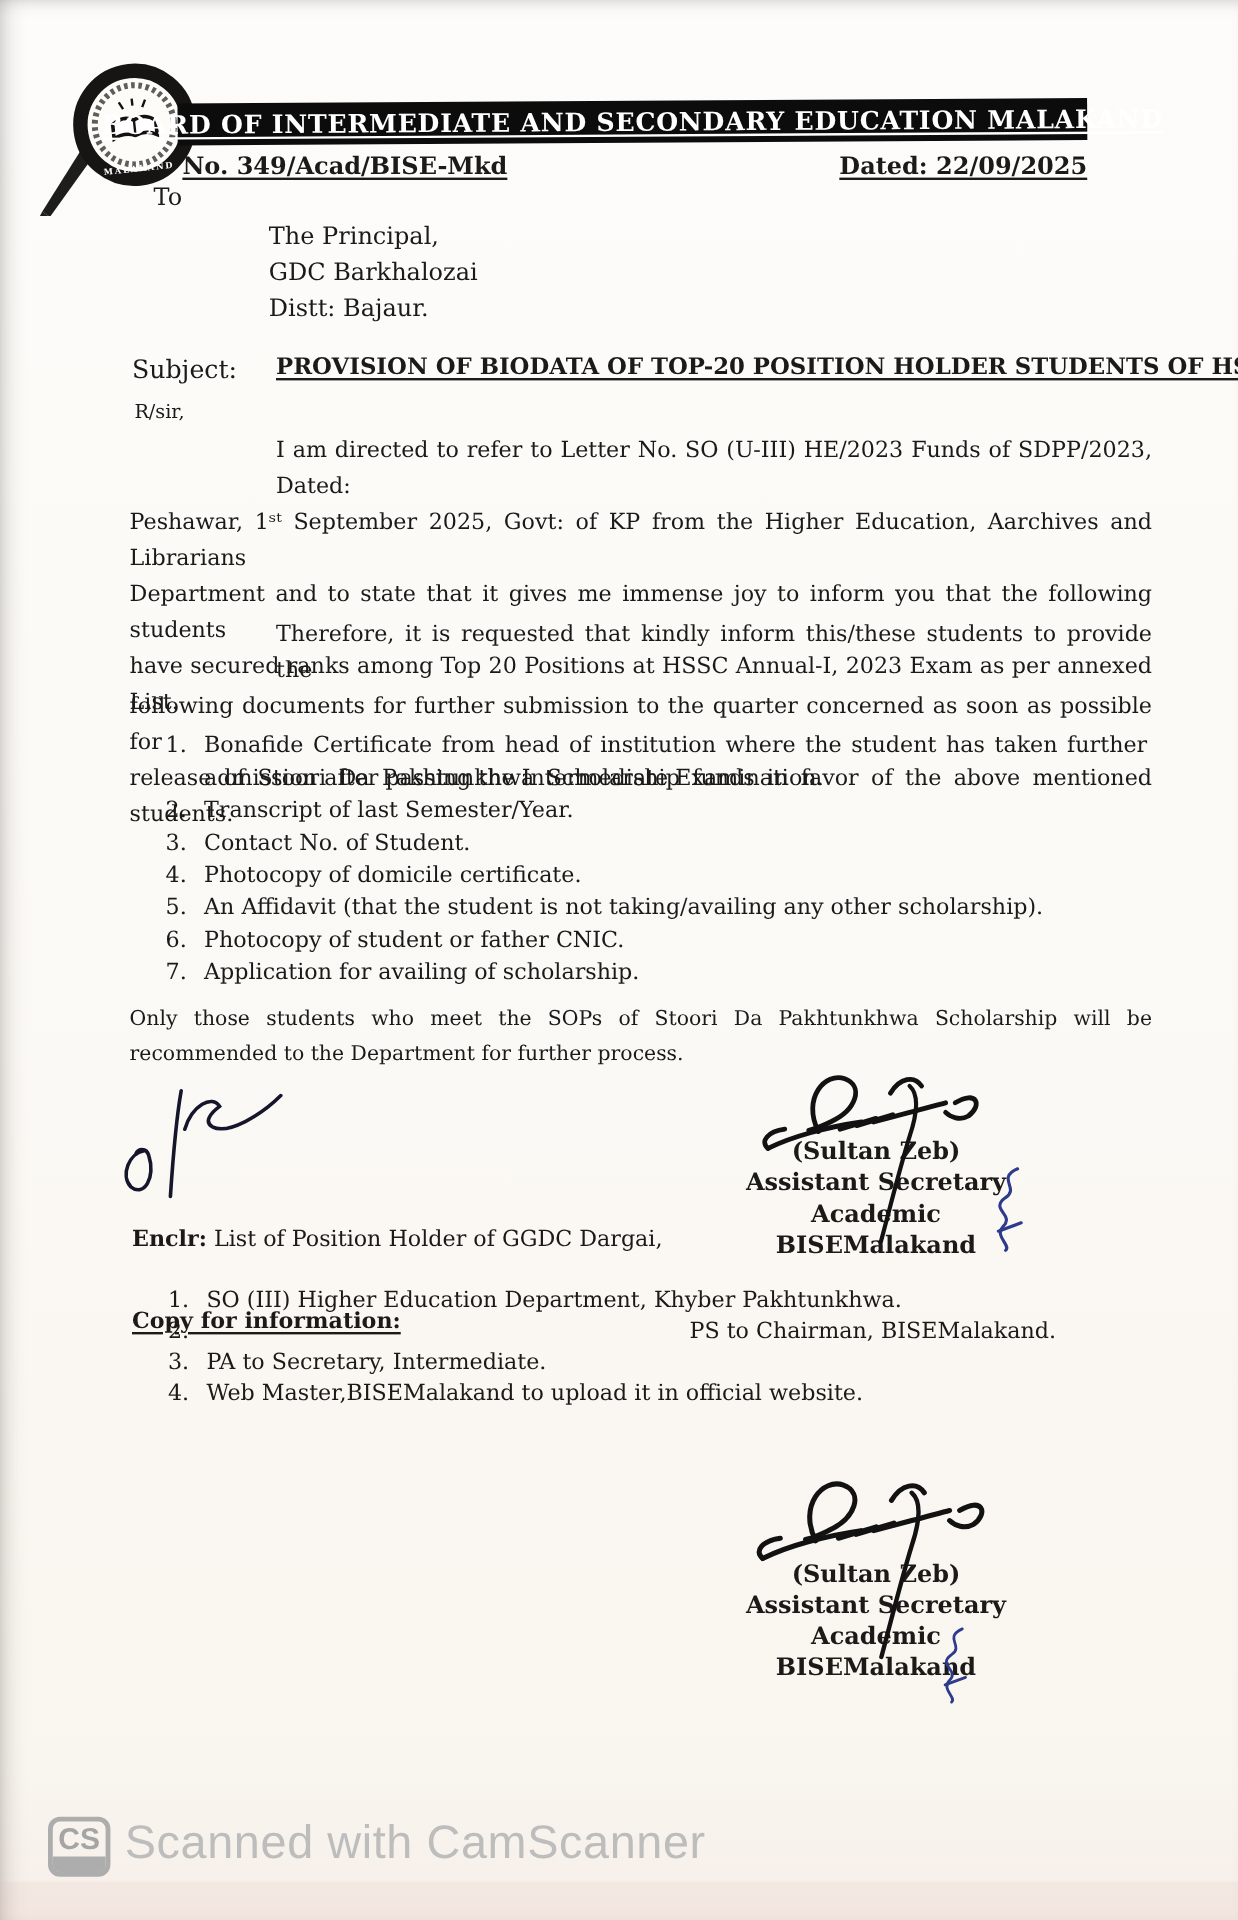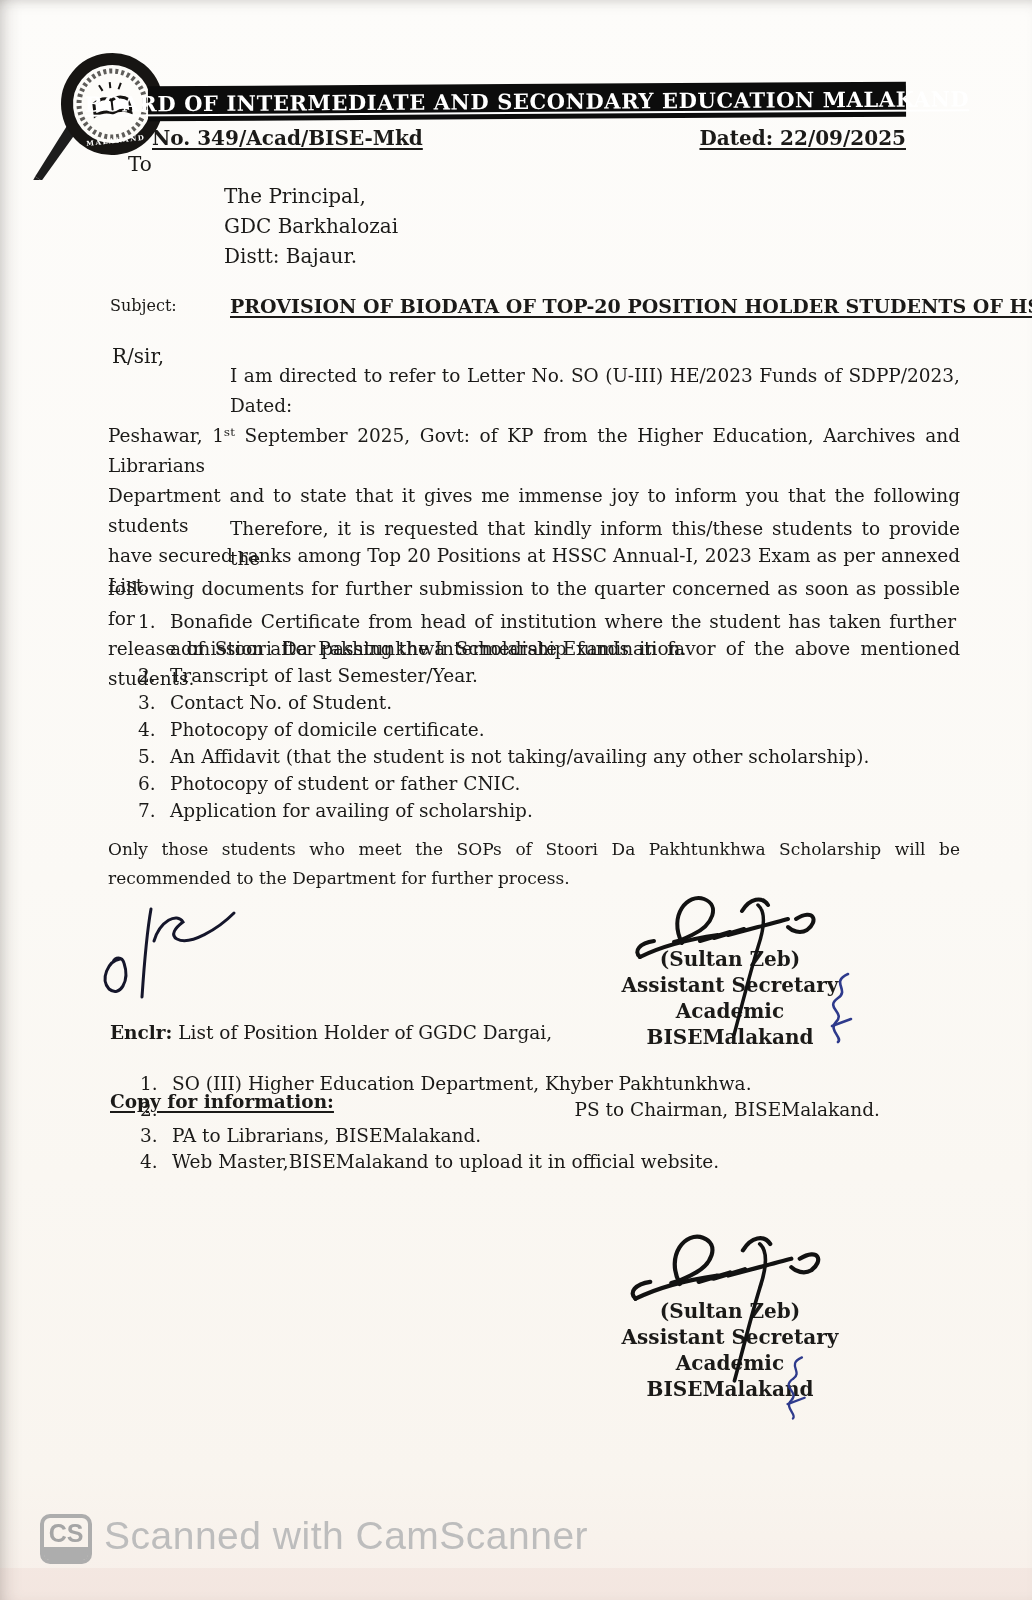--- a/index.html
+++ b/index.html
@@ -14,26 +14,26 @@
   
   #banner{left:148px;top:84px;width:758px;height:35px;background:#0c0c0c;
     display:flex;align-items:center;justify-content:center;transform:rotate(-.35deg);}
   #banner span{color:#fff;font-weight:bold;font-size:21px;letter-spacing:.6px;white-space:nowrap;
     text-decoration:underline;text-decoration-thickness:2px;text-underline-offset:3px;}
   #refline{left:152px;top:126px;width:754px;display:flex;justify-content:space-between;
     font-weight:bold;font-size:20px;}
   #to{left:112px;top:152px;font-size:20px;margin-left:16px;}
   #recipient{left:224px;top:181px;font-size:20px;line-height:30px;}
   
-  #subject-label{left:110px;top:296px;font-size:16px;}
+  #subject-label{left:110px;top:296px;font-size:21px;}
   #subject-lines{left:230px;top:292px;width:718px;font-weight:bold;font-size:19px;line-height:29px;}
   #subject-lines .sline{text-decoration:underline;text-decoration-thickness:2px;text-underline-offset:3px;
     text-align:justify;text-align-last:justify;white-space:nowrap;}
   #subject-lines .sline:last-child{text-align-last:left;}
-  #salutation{left:112px;top:344px;font-size:20px;}
+  #salutation{left:112px;top:333px;font-size:16px;}
   
   .para{width:852px;font-size:18.5px;line-height:30px;}
   .para .pline{text-align:justify;text-align-last:justify;}
   .para .pline:first-child{padding-left:122px;}
   .para .pline:last-child{text-align-last:left;}
   #para1{left:108px;top:361px;}
   #para2{left:108px;top:514px;}
   #closing{left:108px;top:835px;width:852px;font-size:17px;line-height:29px;}
   #closing .pline{text-align:justify;text-align-last:justify;}
   #closing .pline:last-child{text-align-last:left;}
@@ -203,21 +203,21 @@
   <div class="li">
       <span class="num">1.</span>
       <span class="txt" style="text-align:left;">SO (III) Higher Education Department, Khyber Pakhtunkhwa.</span>
     </div>
       <div class="li">
       <span class="num">2.</span>
       <span class="txt" style="text-align:right;">PS to Chairman, BISEMalakand.</span>
     </div>
       <div class="li">
       <span class="num">3.</span>
-      <span class="txt" style="text-align:left;">PA to Librarians, BISEMalakand.</span>
+      <span class="txt" style="text-align:left;">PA to Secretary, Intermediate.</span>
     </div>
       <div class="li">
       <span class="num">4.</span>
       <span class="txt" style="text-align:left;">Web Master,BISEMalakand to upload it in official website.</span>
     </div>
     </div>
 
   <svg class="abs sigsvg" style="left:625px;top:1222px;" width="200" height="165" viewBox="0 0 190 155">
     <g fill="none" stroke="#121212" stroke-width="4" stroke-linecap="round" stroke-linejoin="round">
       <path d="M52,58 C38,30 58,8 74,14 C90,20 84,40 62,50 C54,54 48,56 44,57"></path>

